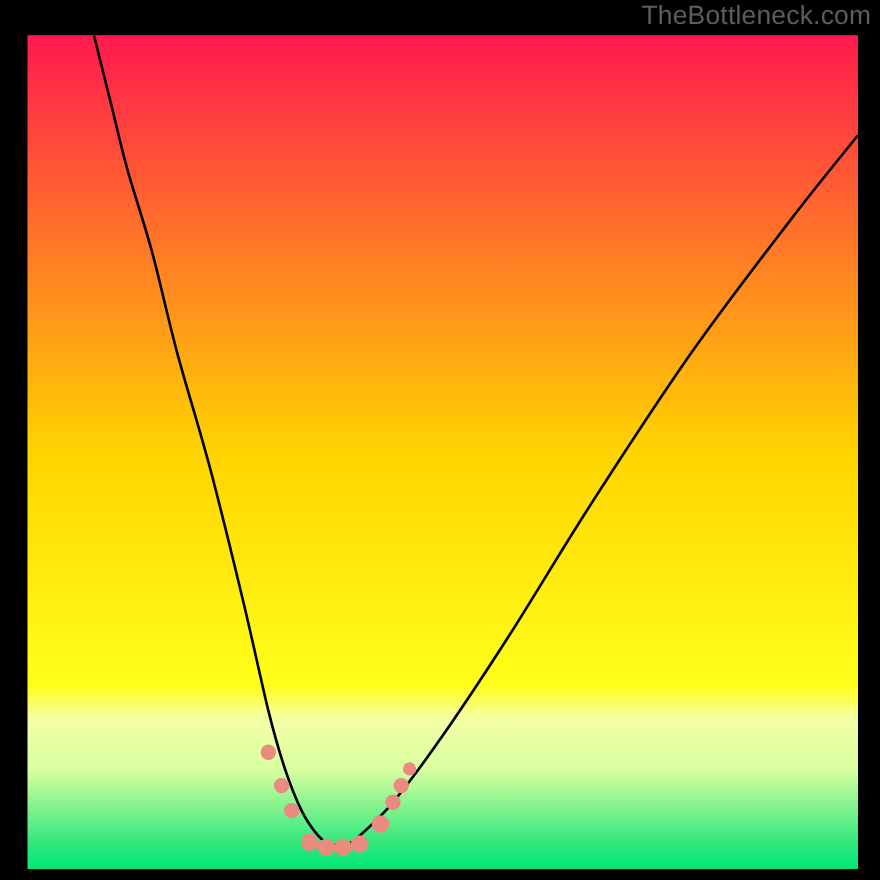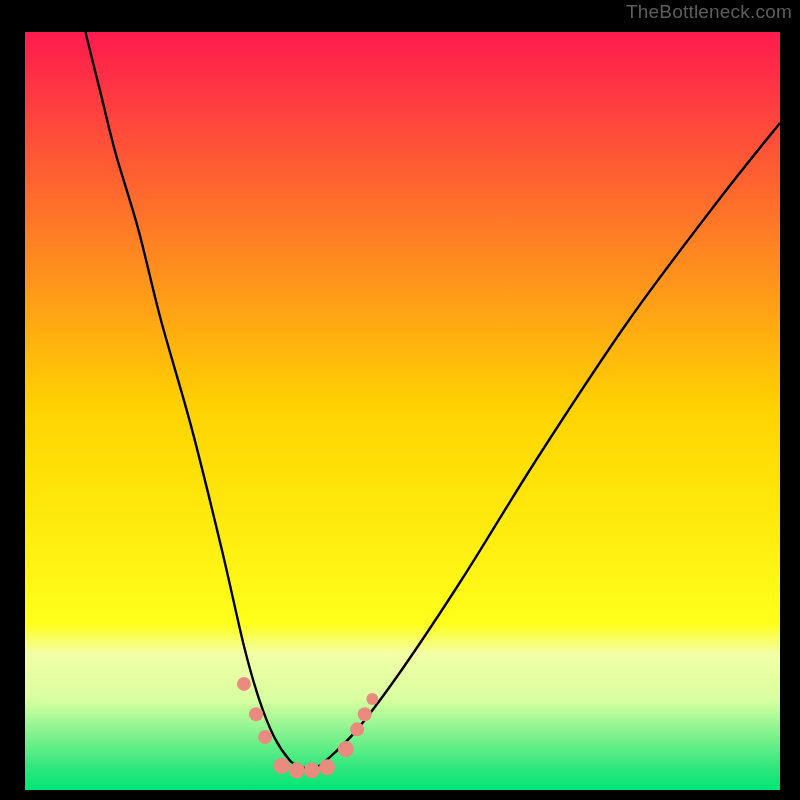--- a/index.html
+++ b/index.html
@@ -14,21 +14,21 @@
   .stage {
     position: relative;
     width: 800px;
     height: 800px;
   }
   .watermark {
     position: absolute;
     top: 1px;
     right: 8px;
     color: #5d5d5d;
-    font-size: 19px;
+    font-size: 24px;
     font-weight: 500;
     letter-spacing: 0.2px;
     z-index: 5;
   }
   svg {
     display: block;
   }
 </style>
 </head>
 <body>

